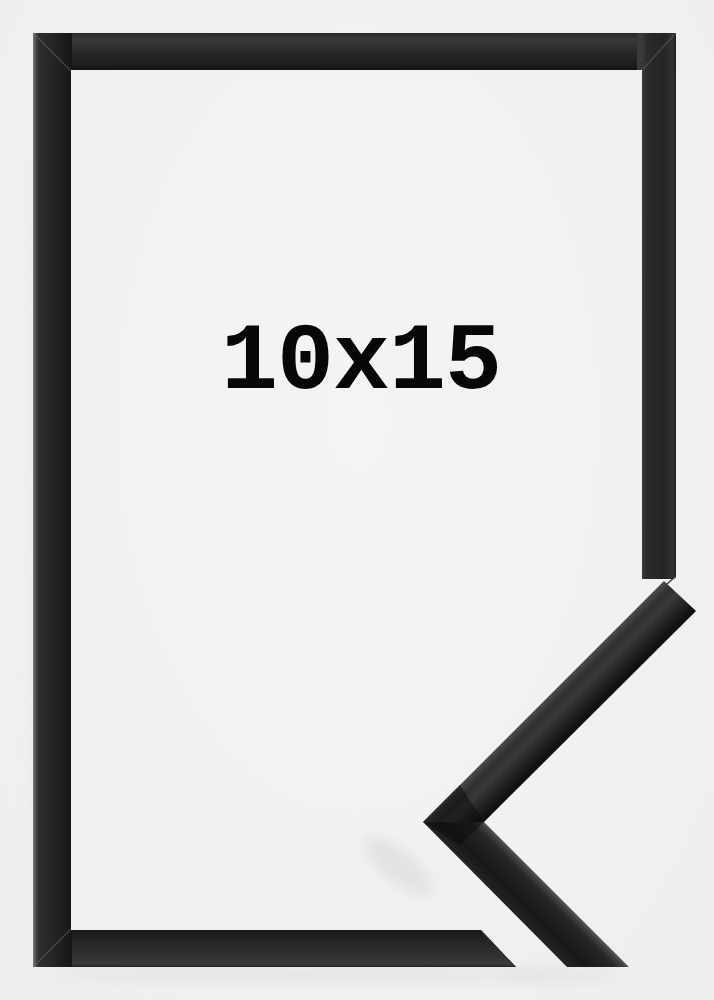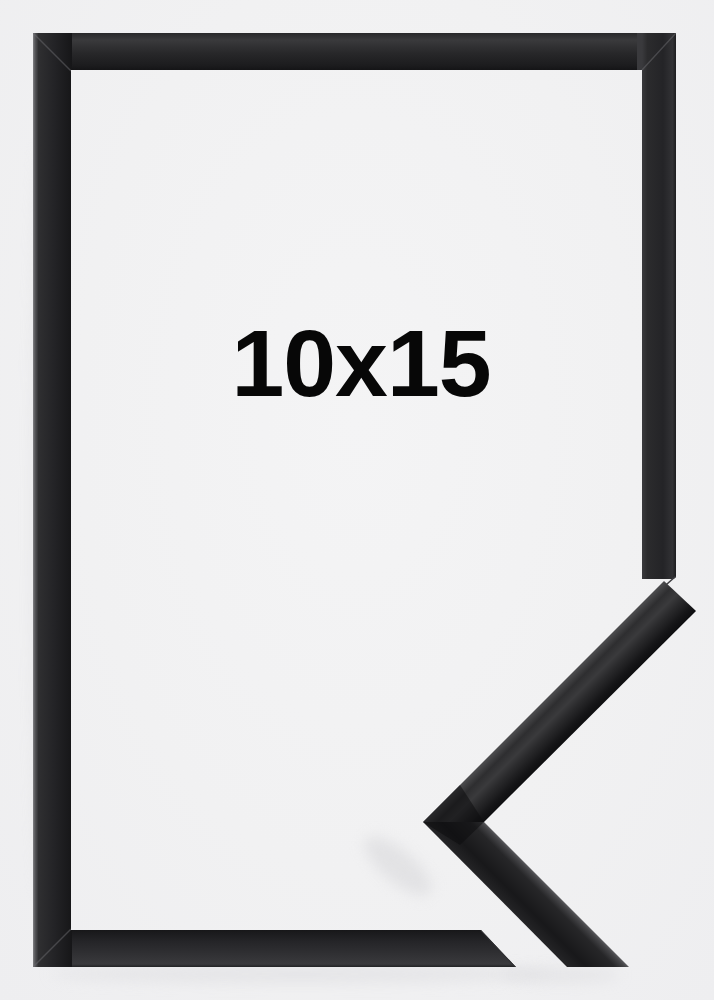--- a/index.html
+++ b/index.html
@@ -4,20 +4,21 @@
 <style>
   html,body{margin:0;padding:0;}
   body{
     width:714px;height:1000px;overflow:hidden;
     background:var(--background,#f1f1f2);
     font-family:"Liberation Sans","DejaVu Sans",sans-serif;
   }
   .stage{
     position:relative;width:714px;height:1000px;
     background:radial-gradient(ellipse at 50% 42%, #f4f4f5 0%, #f1f1f2 55%, #eeeef0 100%);
+    font-family:Liberation Mono, monospace;
   }
   .stage svg{position:absolute;left:0;top:0;display:block;}
   .size-label{
     position:absolute;left:0;top:297px;width:714px;height:132px;
     line-height:132px;text-align:center;padding-left:8px;box-sizing:border-box;
     font-size:95px;font-weight:700;letter-spacing:-1px;
     color:var(--label-color,#070707);
     user-select:none;
   }
 </style>

